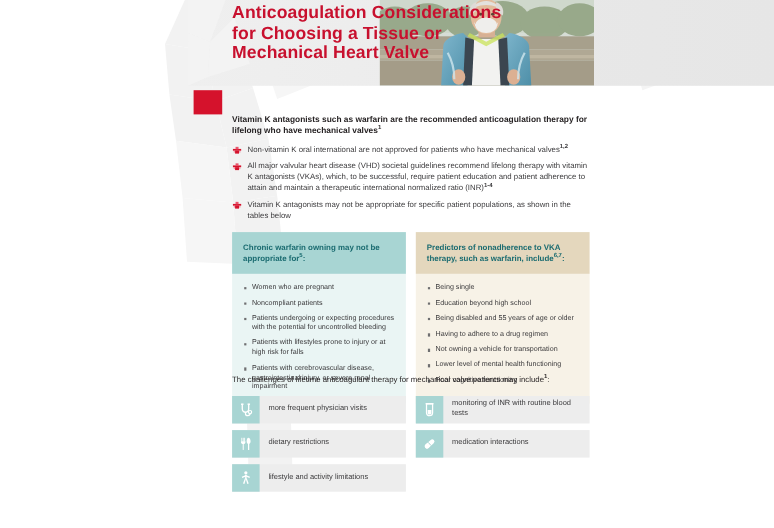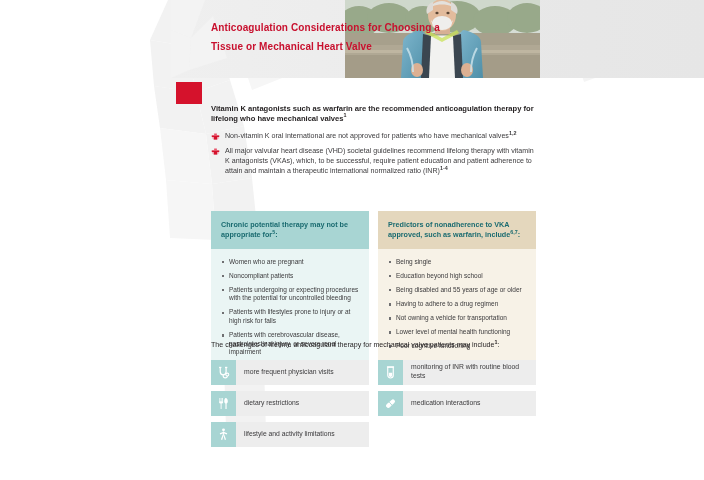--- a/index.html
+++ b/index.html
@@ -16,22 +16,22 @@
   
   .header-band{
     position:absolute;left:171px;top:0;width:533px;height:78px;z-index:2;
     background:linear-gradient(90deg,#efefef 0%,#ececec 42%,#e8e8e8 58%,#e6e6e6 100%);
     overflow:hidden;
   }
   .header-photo{
     position:absolute;right:164px;top:0;width:195px;height:78px;overflow:hidden;
   }
   .header-title{
-    position:absolute;left:40px;top:19px;width:260px;
-    color:#c8102e;font-size:10px;line-height:18.6px;font-weight:600;
+    position:absolute;left:40px;top:3px;width:260px;
+    color:#c8102e;font-size:16px;line-height:18.6px;font-weight:600;
     letter-spacing:.1px;
   }
   .red-square{
     position:absolute;left:176px;top:82px;width:26px;height:22px;background:#d5122c;z-index:3;
   }
 
   
   .content{position:absolute;left:211px;top:104px;width:325px;z-index:4;}
   .lede{
     color:#231f20;font-size:7.6px;line-height:10.4px;font-weight:700;margin:0 0 7px 0;
@@ -212,39 +212,51 @@
           <rect x="1" y="4.5" width="10" height="2.2" fill="#d5122c"></rect>
           <rect x="4.2" y="2" width="3.6" height="3" fill="#e8546b"></rect>
           <rect x="3.6" y="6.6" width="4.8" height="3.6" fill="#d5122c"></rect>
           <rect x="2" y="6.6" width="1.3" height="2.4" fill="#ee8a9b"></rect>
           <rect x="8.7" y="6.6" width="1.3" height="2.4" fill="#ee8a9b"></rect>
         </svg>
       </span>
       <span class="bullet-text"><span>All major valvular heart disease (VHD) societal guidelines recommend lifelong therapy with vitamin K antagonists (VKAs), which, to be successful, require patient education and patient adherence to attain and maintain a therapeutic international normalized ratio (INR)</span><span class="sup">1-4</span></span>
     </div>
 
+    <div class="bullet-row">
+      <span class="valve-icon">
+        <svg viewBox="0 0 12 12" style="width:9px;height:9px;display:block;">
+          <rect x="1" y="4.5" width="10" height="2.2" fill="#d5122c"></rect>
+          <rect x="4.2" y="2" width="3.6" height="3" fill="#e8546b"></rect>
+          <rect x="3.6" y="6.6" width="4.8" height="3.6" fill="#d5122c"></rect>
+          <rect x="2" y="6.6" width="1.3" height="2.4" fill="#ee8a9b"></rect>
+          <rect x="8.7" y="6.6" width="1.3" height="2.4" fill="#ee8a9b"></rect>
+        </svg>
+      </span>
+      <span class="bullet-text"><span>Vitamin K antagonists may not be appropriate for specific patient populations, as shown in the tables below</span><span class="sup"></span></span>
+    </div>
   </div>
 
   <div class="tables">
 
     <div class="tbl tbl-teal">
-      <div class="tbl-head"><span>Chronic potential therapy may not be appropriate for</span><span class="sup">5</span><span>:</span></div>
+      <div class="tbl-head"><span>Chronic warfarin owning may not be appropriate for</span><span class="sup">5</span><span>:</span></div>
       <div class="tbl-body">
         <ul>
           <li>Women who are pregnant</li>
           <li>Noncompliant patients</li>
           <li>Patients undergoing or expecting procedures with the potential for uncontrolled bleeding</li>
           <li>Patients with lifestyles prone to injury or at high risk for falls</li>
           <li>Patients with cerebrovascular disease, gastrointestinal injury, or severe renal impairment</li>
         </ul>
       </div>
     </div>
 
     <div class="tbl tbl-tan">
-      <div class="tbl-head"><span>Predictors of nonadherence to VKA approved, such as warfarin, include</span><span class="sup">6,7</span><span>:</span></div>
+      <div class="tbl-head"><span>Predictors of nonadherence to VKA therapy, such as warfarin, include</span><span class="sup">6,7</span><span>:</span></div>
       <div class="tbl-body">
         <ul>
           <li>Being single</li>
           <li>Education beyond high school</li>
           <li>Being disabled and 55 years of age or older</li>
           <li>Having to adhere to a drug regimen</li>
           <li>Not owning a vehicle for transportation</li>
           <li>Lower level of mental health functioning</li>
           <li>Poor cognitive functioning</li>
         </ul>

